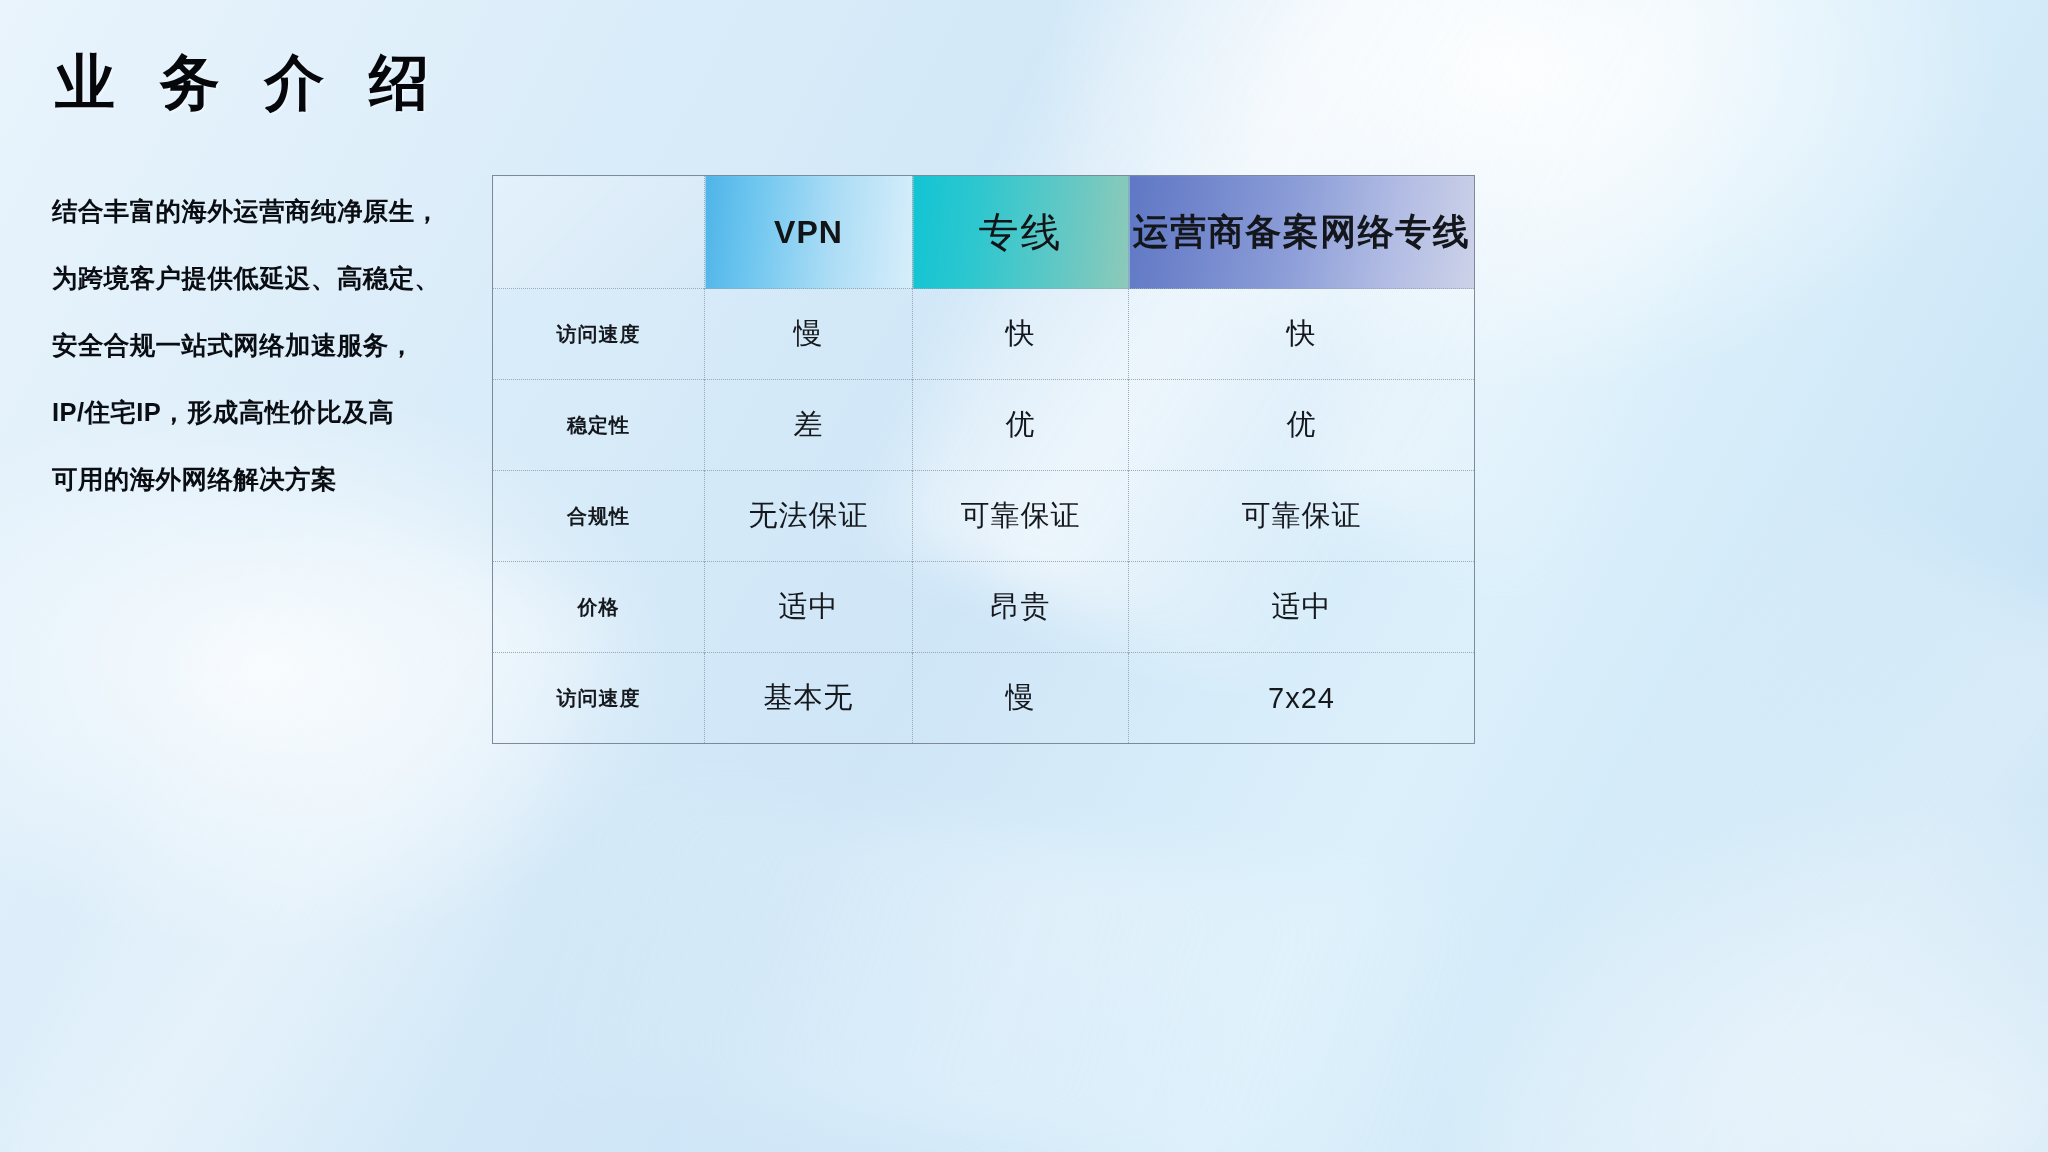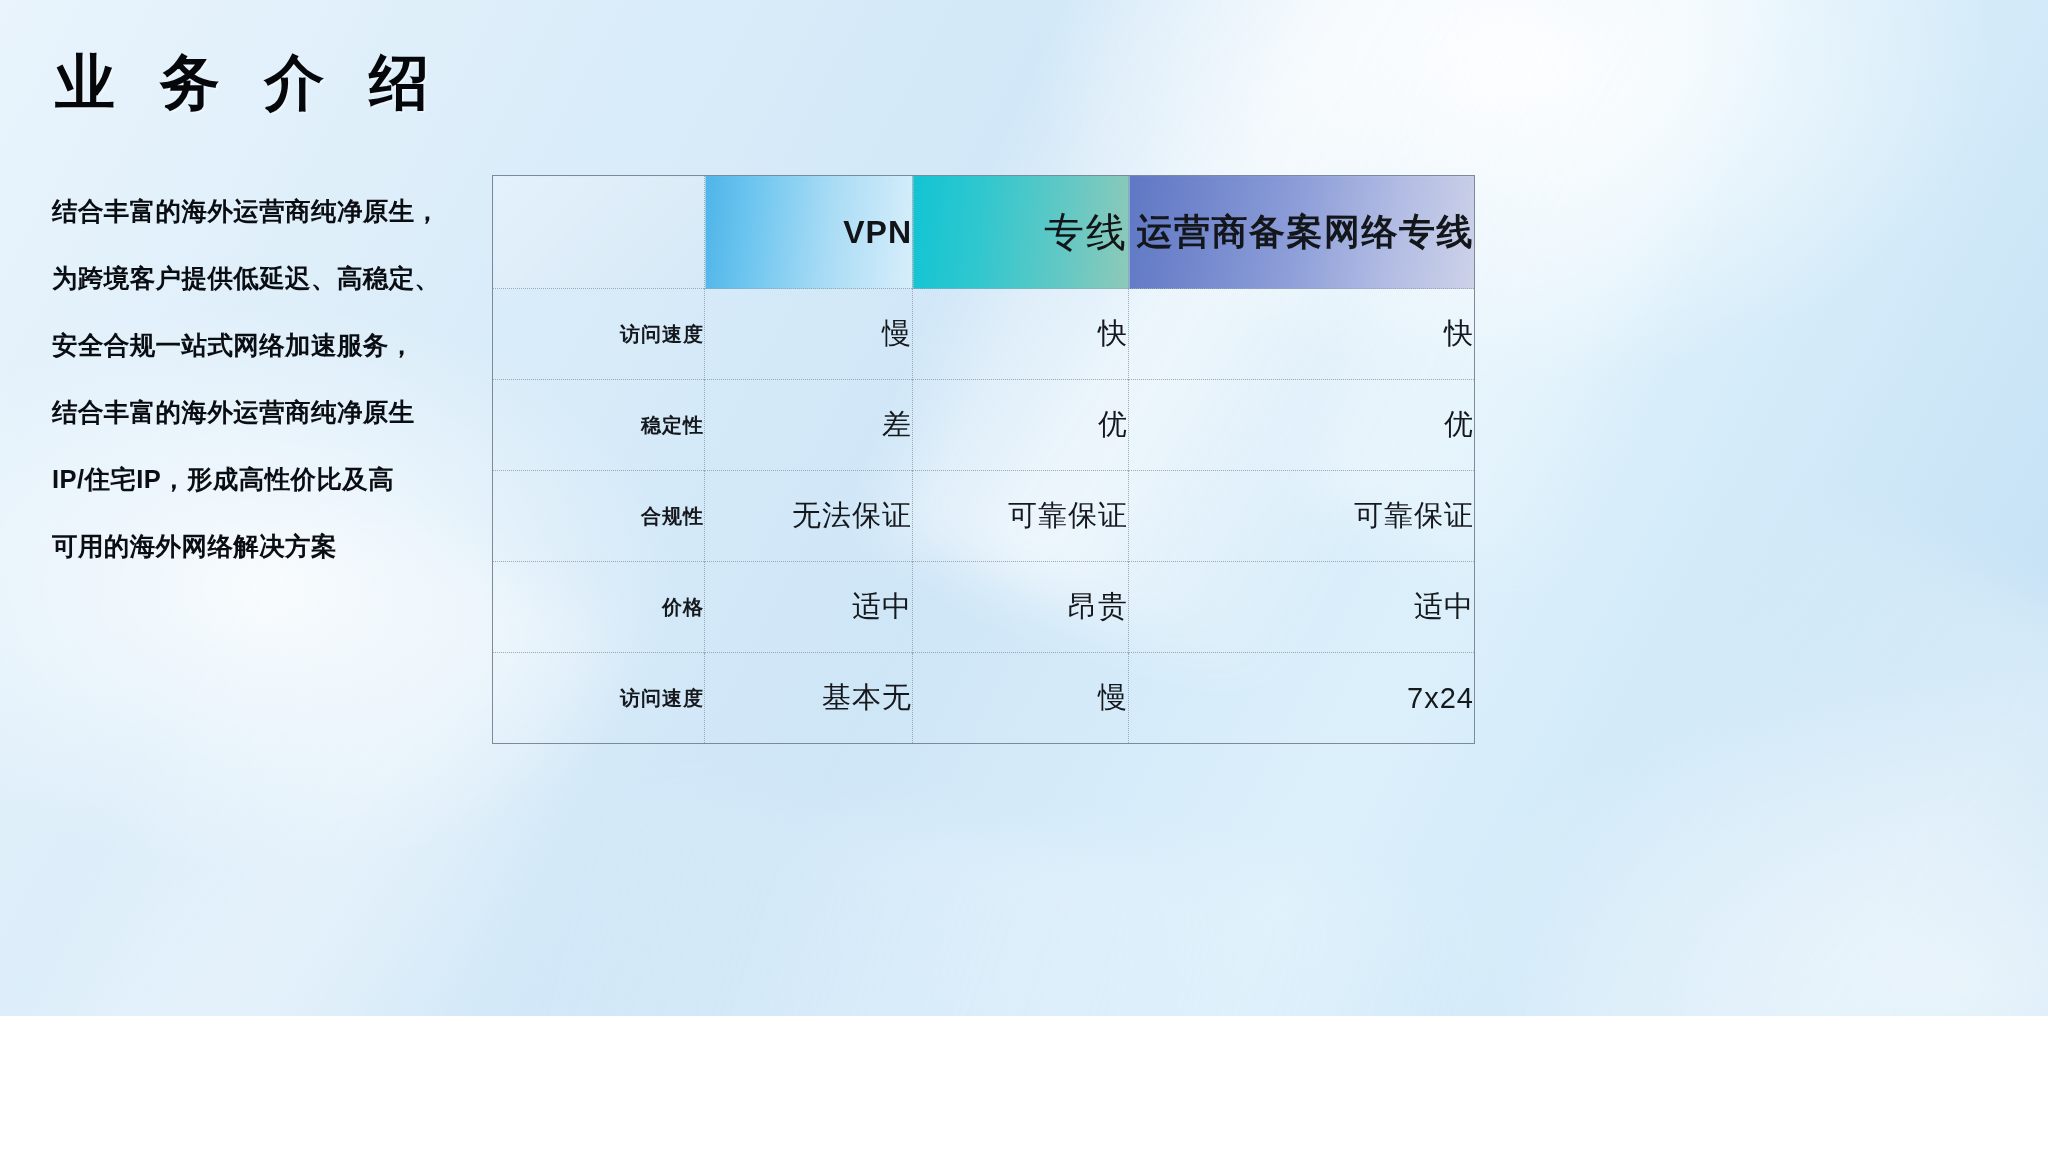--- a/index.html
+++ b/index.html
@@ -9,21 +9,21 @@
   body {
     width: 2048px;
     height: 1152px;
     overflow: hidden;
     font-family: "Liberation Sans", "DejaVu Sans", sans-serif;
   }
 
   #slide {
     position: relative;
     width: 2048px;
-    height: 1016px;
+    height: 1152px;
     background:
       radial-gradient(ellipse 780px 520px at 74% 6%, rgba(255,255,255,0.92) 0%, rgba(255,255,255,0.0) 62%),
       radial-gradient(ellipse 620px 430px at 13% 58%, rgba(255,255,255,0.80) 0%, rgba(255,255,255,0.0) 66%),
       radial-gradient(ellipse 900px 540px at 96% 97%, rgba(255,255,255,0.55) 0%, rgba(255,255,255,0.0) 60%),
       radial-gradient(ellipse 560px 340px at 46% 100%, rgba(205,230,248,0.55) 0%, rgba(255,255,255,0.0) 70%),
       linear-gradient(118deg, #e9f4fc 0%, #d9ecf9 26%, #cfe6f7 48%, #dcf0fb 68%, #c9e4f6 88%, #bfdef3 100%);
     overflow: hidden;
   }
 
   
@@ -81,21 +81,21 @@
     background: transparent;
   }
   #compare-table col.c-label { width: 212px; }
   #compare-table col.c-vpn   { width: 208px; }
   #compare-table col.c-line  { width: 216px; }
   #compare-table col.c-filed { width: 346px; }
 
   #compare-table th,
   #compare-table td {
     padding: 0;
-    text-align: right;
+    text-align: center;
     vertical-align: middle;
   }
 
   
   .thead-row th { height: 112px; }
   .th-blank {
     background: linear-gradient(135deg, #e3f1fb 0%, #dcecf8 60%, #d6e9f7 100%);
     border-right: 1px dotted #9aa9b6;
   }
   .th-vpn {
@@ -154,21 +154,20 @@
   <div class="streak s3"></div>
   <div class="streak s4"></div>
   <div class="streak s5"></div>
 
   <div id="title">业 务 介 绍</div>
 
   <div id="paragraph">
     <div class="para-line">结合丰富的海外运营商纯净原生，</div>
     <div class="para-line">为跨境客户提供低延迟、高稳定、</div>
     <div class="para-line">安全合规一站式网络加速服务，</div>
-    <div class="para-line">结合丰富的海外运营商纯净原生</div>
     <div class="para-line">IP/住宅IP，形成高性价比及高</div>
     <div class="para-line">可用的海外网络解决方案</div>
   </div>
 
   <table id="compare-table">
     <colgroup>
       <col class="c-label">
       <col class="c-vpn">
       <col class="c-line">
       <col class="c-filed">

